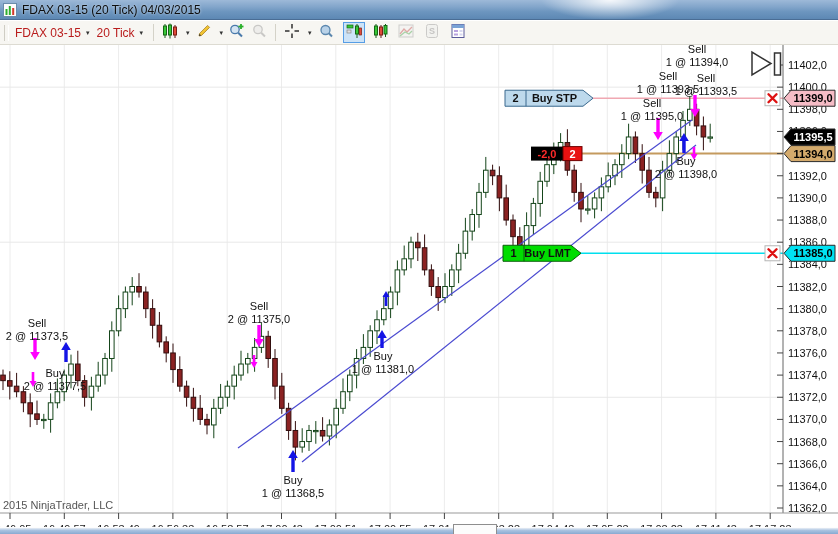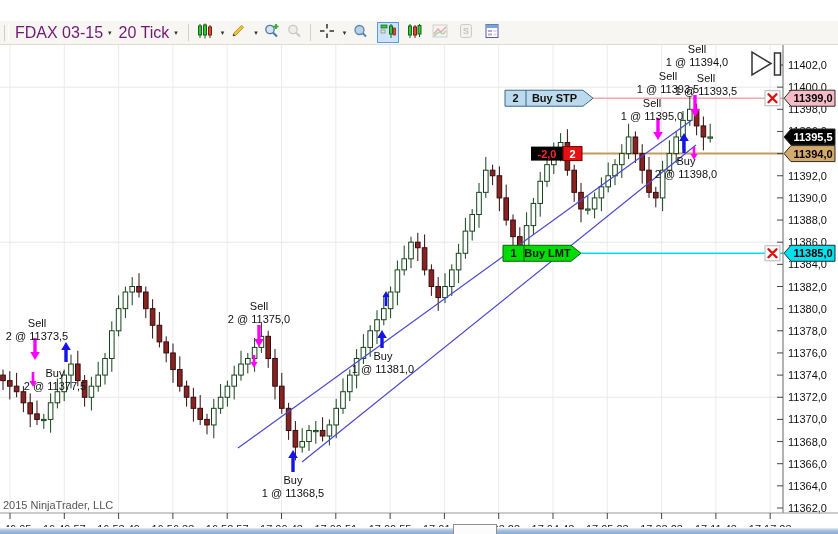--- a/index.html
+++ b/index.html
@@ -8,37 +8,49 @@
   .titlebar{position:absolute;left:0;top:0;width:838px;height:20px;
     background:linear-gradient(180deg,#9db9d8 0%,#7fa3c9 40%,#6d96bf 60%,#5d88b4 100%);
     border-bottom:1px solid #4a6d94;display:flex;align-items:center;box-sizing:border-box;padding-left:3px;}
   .titlebar .glow{position:absolute;left:540px;top:0;width:140px;height:20px;
     background:radial-gradient(ellipse at 50% 0%,rgba(255,255,255,.9),rgba(255,255,255,0) 70%);pointer-events:none;}
   .title-text{font-size:12px;color:#0d0d0d;margin-left:5px;white-space:nowrap;text-shadow:0 0 3px rgba(255,255,255,.7);}
   .toolbar{position:absolute;left:0;top:21px;width:838px;height:24px;background:#f7f6f2;
     border-bottom:1px solid #dddbd2;display:flex;align-items:center;box-sizing:border-box;padding-left:4px;}
   .tb-grip{width:3px;height:16px;border-left:1px solid #cfcdc4;border-right:1px solid #fff;margin-right:4px;}
   .tb-dd{display:flex;align-items:center;cursor:default;padding:1px 2px;}
-  .tb-label{font-size:16px;color:#701a75;}
+  .tb-label{font-size:12px;color:#b91c1c;}
   .caret{font-size:7px;color:#333;margin-left:5px;margin-right:3px;}
   .tb-sep{width:1px;height:17px;background:#d4d2c8;margin:0 5px;}
   .tb-btn{width:22px;height:21px;display:flex;align-items:center;justify-content:center;position:relative;}
   .tb-btn.selected{background:#cde3f7;border:1px solid #569de5;box-sizing:border-box;}
   .grayed{opacity:.42;}
   svg text{font-family:"Liberation Sans",sans-serif;}
   .bluestrip{position:absolute;left:0;top:527px;width:838px;height:7px;
     background:linear-gradient(180deg,#e8eef6 0%,#a9c2e0 35%,#7fa3cd 100%);border-top:1px solid #fdfdfd;}
   .strip-notch{position:absolute;left:453px;top:524px;width:44px;height:10px;background:#fcfcfc;
     border:1px solid #8e8e8e;border-bottom:none;box-sizing:border-box;}
 </style>
 </head>
 <body>
 
 <div class="page">
 
+  <div class="titlebar">
+    <div class="glow"></div>
+    <span style="display:inline-flex;">
+      <svg width="14" height="14" viewBox="0 0 14 14">
+        <rect x="0.5" y="0.5" width="13" height="13" fill="#fdfdfd" stroke="#6b8cab"></rect>
+        <rect x="2.5" y="6" width="2" height="6" fill="#2fae2f"></rect>
+        <rect x="5.8" y="3" width="2" height="9" fill="#2fae2f"></rect>
+        <rect x="9.2" y="5" width="2" height="7" fill="#d23a2a"></rect>
+      </svg>
+    </span>
+    <span class="title-text">FDAX 03-15 (20 Tick)  04/03/2015</span>
+  </div>
 
   <div class="toolbar">
     <div class="tb-grip"></div>
     <div class="tb-dd">
       <span class="tb-label">FDAX 03-15</span>
       <span class="caret">▾</span>
     </div>
     <div class="tb-dd" style="margin-left:0;">
       <span class="tb-label">20 Tick</span>
       <span class="caret">▾</span>

